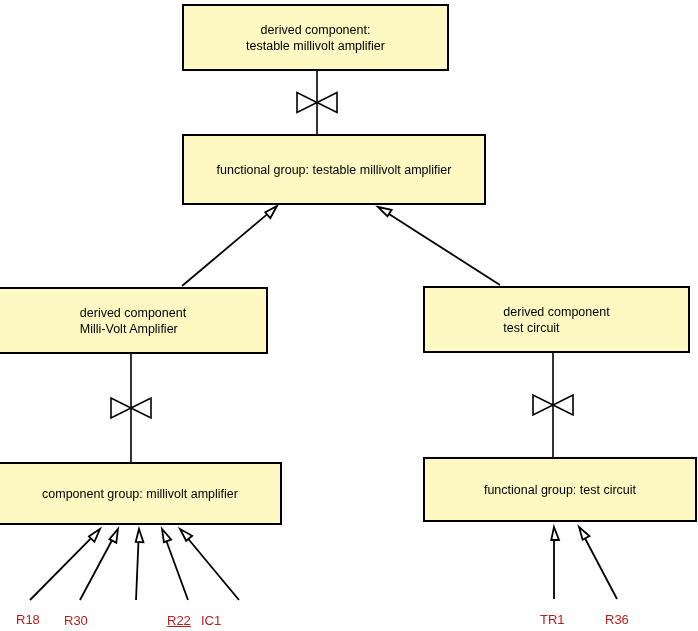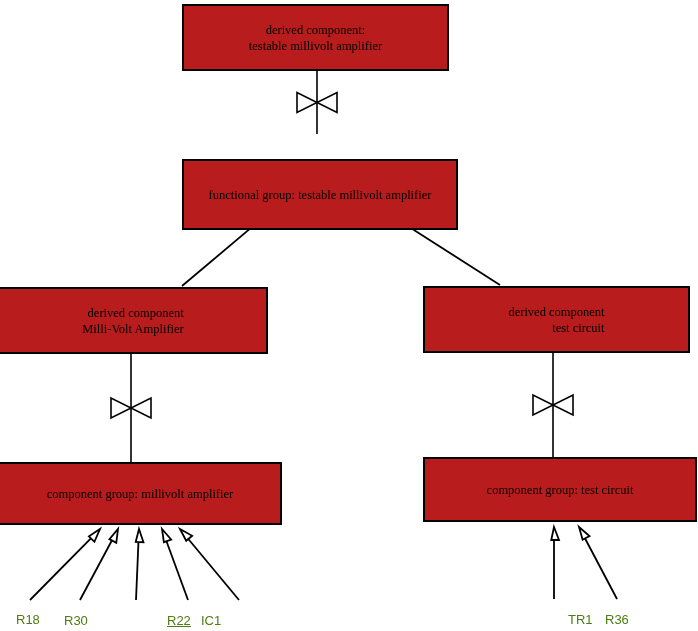--- a/index.html
+++ b/index.html
@@ -24,41 +24,40 @@
     left: 0;
     top: 0;
     width: 698px;
     height: 631px;
     pointer-events: none;
   }
   .node {
     position: absolute;
     box-sizing: border-box;
     border: 2px solid #701a75;
-    background: #b91c1c;
+    background: #fef9c3;
     display: flex;
     align-items: center;
     justify-content: center;
     z-index: 2;
-    font-family: Liberation Serif, serif;
   }
   .node .node-text {
     font-size: 12.5px;
     line-height: 16px;
     color: #000000;
     white-space: pre-line;
-    text-align: right;
+    text-align: left;
   }
   .node.centered .node-text {
     text-align: center;
   }
   .leaf-label {
     position: absolute;
     font-size: 13px;
-    color: #4d7c0f;
+    color: #b91c1c;
     z-index: 3;
     white-space: nowrap;
   }
 </style>
 </head>
 <body>
 
 <div id="canvas">
 
   <svg id="edges" viewBox="0 0 698 631" width="698" height="631" xmlns="http://www.w3.org/2000/svg">
@@ -95,42 +94,42 @@
       <polygon points="554,527 559,540 551.25,540" stroke="#000000" stroke-width="1.8" fill="none" stroke-linejoin="miter"></polygon>
       <line x1="617" y1="599" x2="585.0678620542556" y2="538.4970017870106" stroke="#000000" stroke-width="1.8"></line>
       <polygon points="579,527 589.4897858184904,536.16320868922 582.6358039839264,539.7805879907954" stroke="#000000" stroke-width="1.8" fill="none" stroke-linejoin="miter"></polygon>
     </svg>
 
   <div id="nodes-layer">
       <div class="node centered" style="left: 182px; top: 4px; width: 267px; height: 67px; border-color: rgb(0, 0, 0);">
         <div class="node-text">derived component:
  testable millivolt amplifier</div>
       </div>
-      <div class="node centered" style="left: 182px; top: 134px; width: 276px; height: 71px; border-color: rgb(0, 0, 0); margin-top: 25px;">
+      <div class="node centered" style="left: 182px; top: 134px; width: 304px; height: 71px; border-color: rgb(0, 0, 0);">
         <div class="node-text">functional group: testable millivolt amplifier</div>
       </div>
       <div class="node" style="left: -2px; top: 287px; width: 270px; height: 67px; border-color: rgb(0, 0, 0);">
         <div class="node-text">derived component
 Milli-Volt Amplifier</div>
       </div>
       <div class="node" style="left: 423px; top: 286px; width: 267px; height: 67px; border-color: rgb(0, 0, 0);">
         <div class="node-text">derived component
 test circuit</div>
       </div>
       <div class="node centered" style="left: -2px; top: 462px; width: 284px; height: 63px; border-color: rgb(0, 0, 0);">
         <div class="node-text">component group: millivolt amplifier</div>
       </div>
       <div class="node centered" style="left: 423px; top: 457px; width: 274px; height: 65px; border-color: rgb(0, 0, 0);">
-        <div class="node-text">component group: test circuit</div>
+        <div class="node-text">functional group: test circuit</div>
       </div>
     </div>
 
   <div id="labels-layer">
       <div class="leaf-label" style="left: 16px; top: 612px;">R18</div>
       <div class="leaf-label" style="left: 64px; top: 613px; text-align: center;">R30</div>
       <div class="leaf-label" style="left: 117px; top: 638px;">R26</div>
       <div class="leaf-label" style="left: 167px; top: 613px; text-decoration: underline;">R22</div>
       <div class="leaf-label" style="left: 201px; top: 613px;">IC1</div>
-      <div class="leaf-label" style="left: 568px; top: 612px;">TR1</div>
+      <div class="leaf-label" style="left: 540px; top: 612px;">TR1</div>
       <div class="leaf-label" style="left: 605px; top: 612px;">R36</div>
     </div>
 
 </div>
 
 </body></html>

